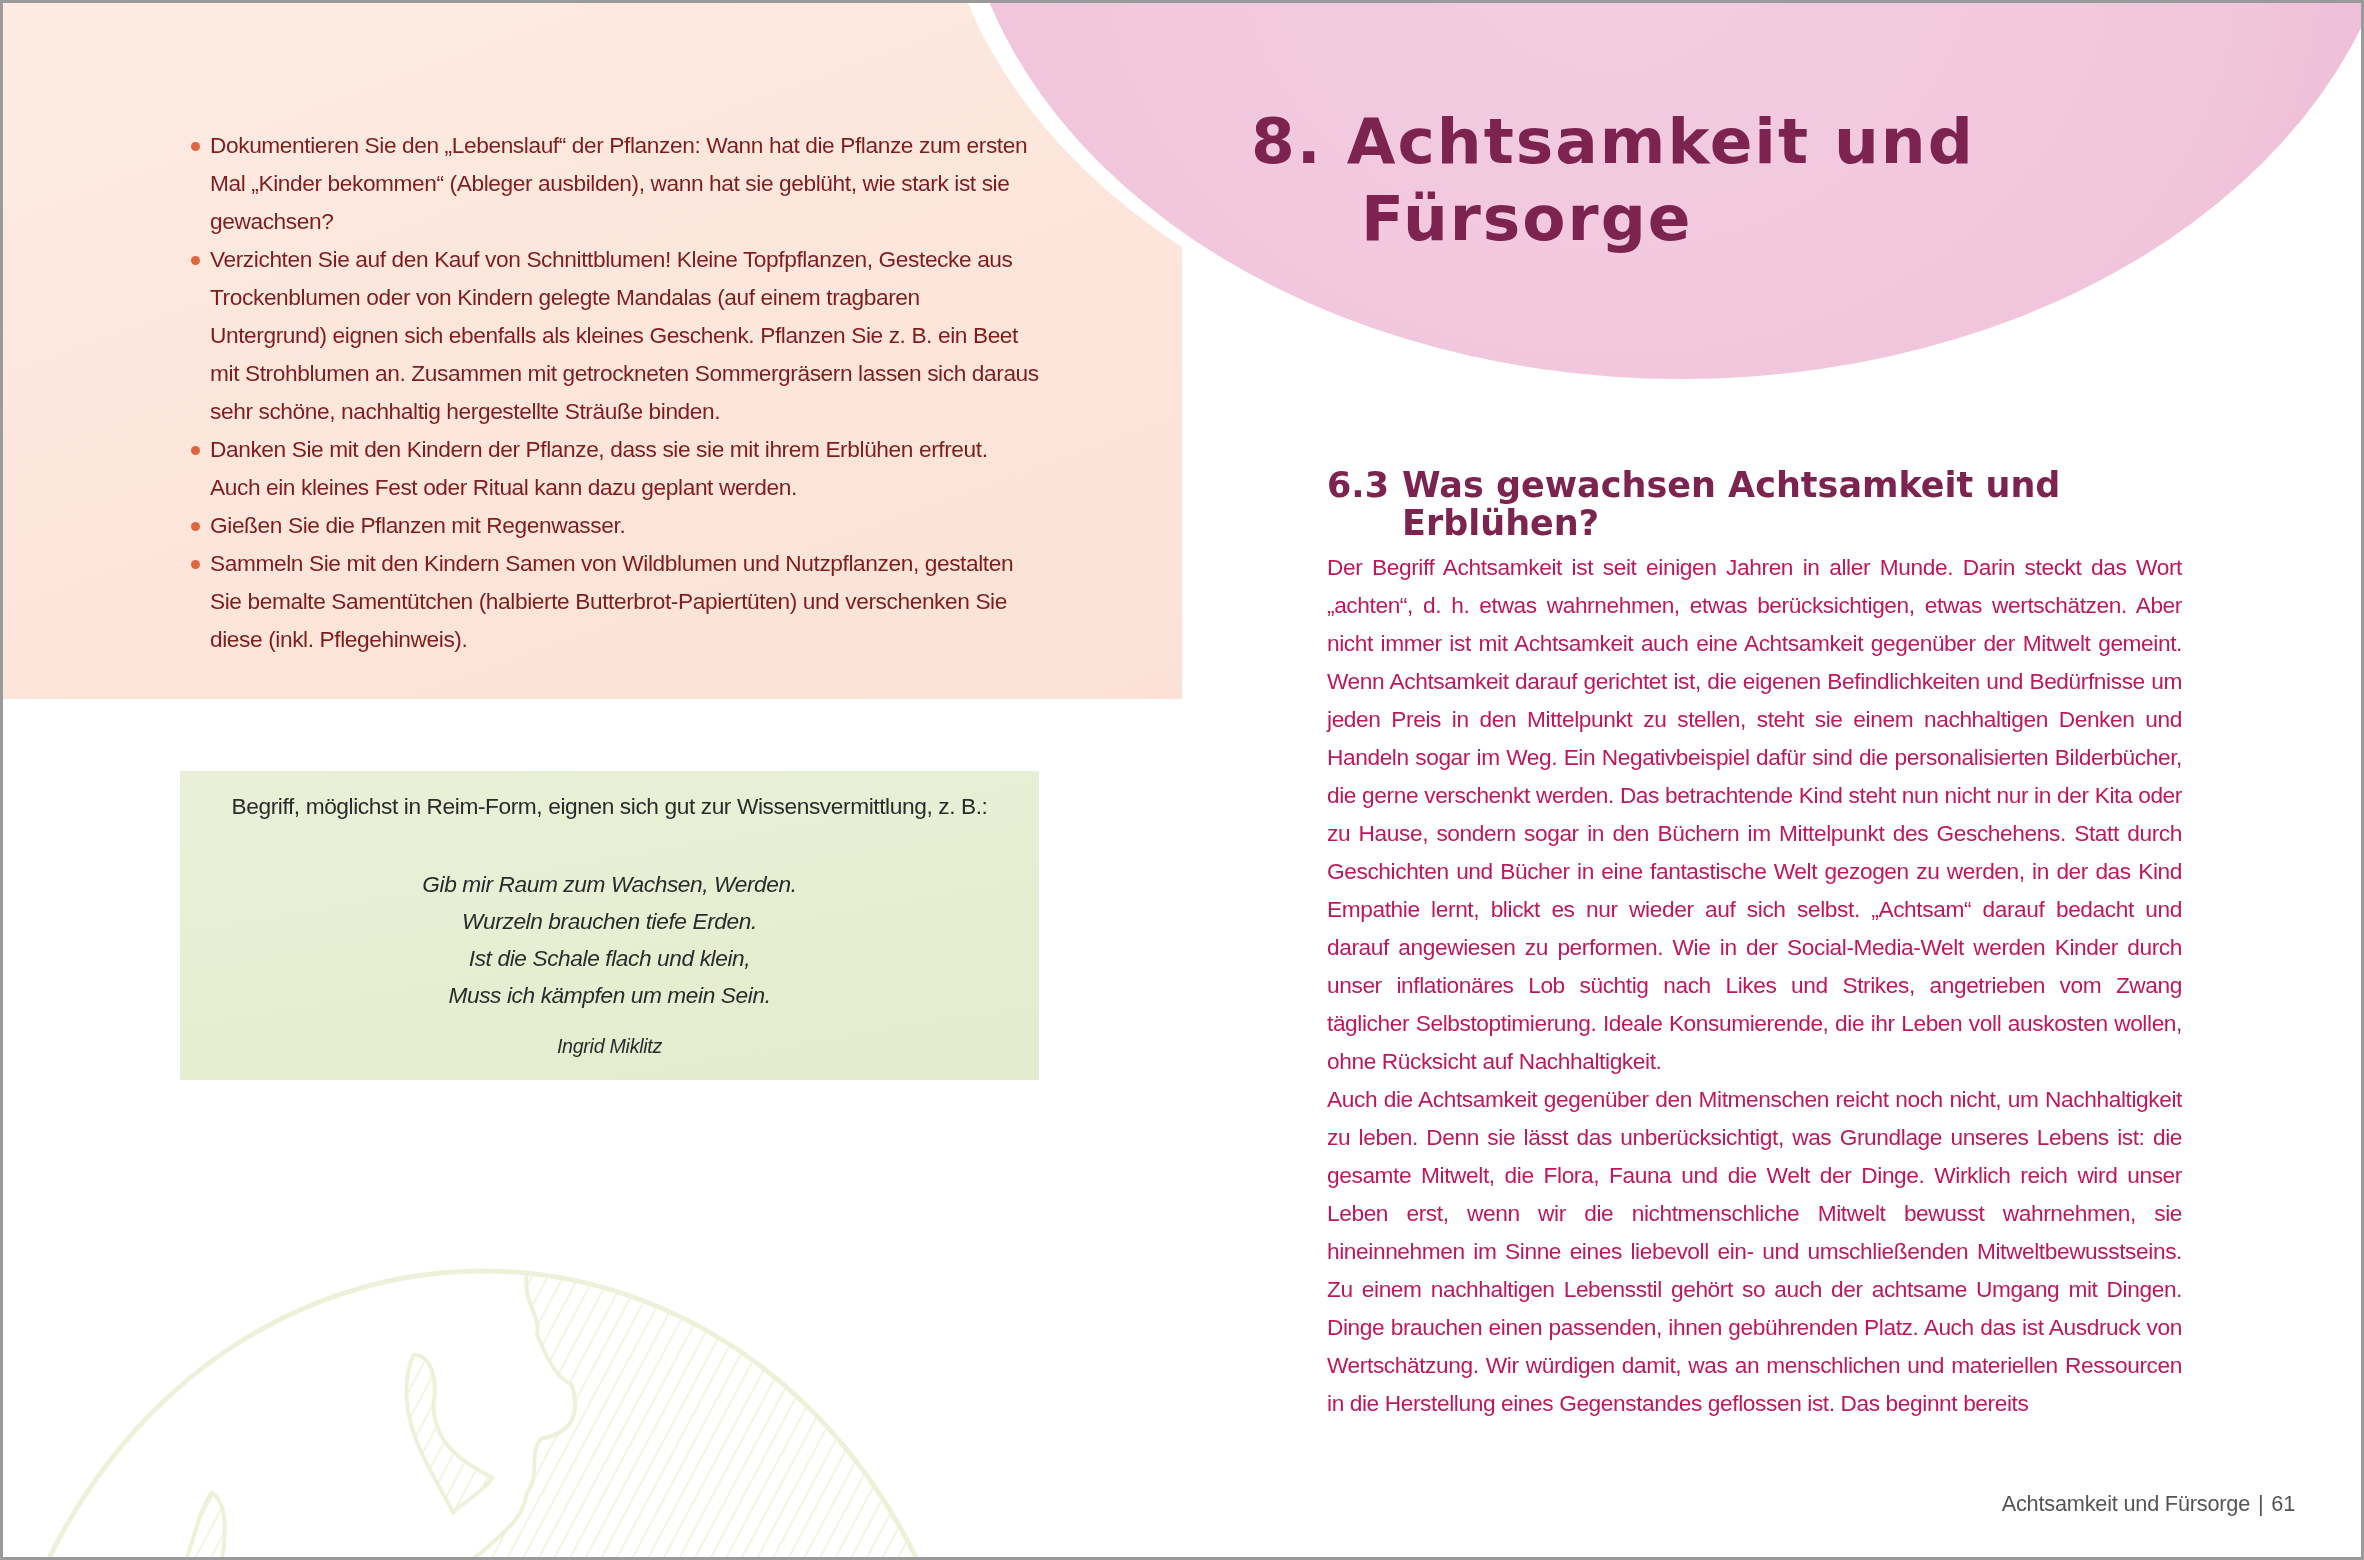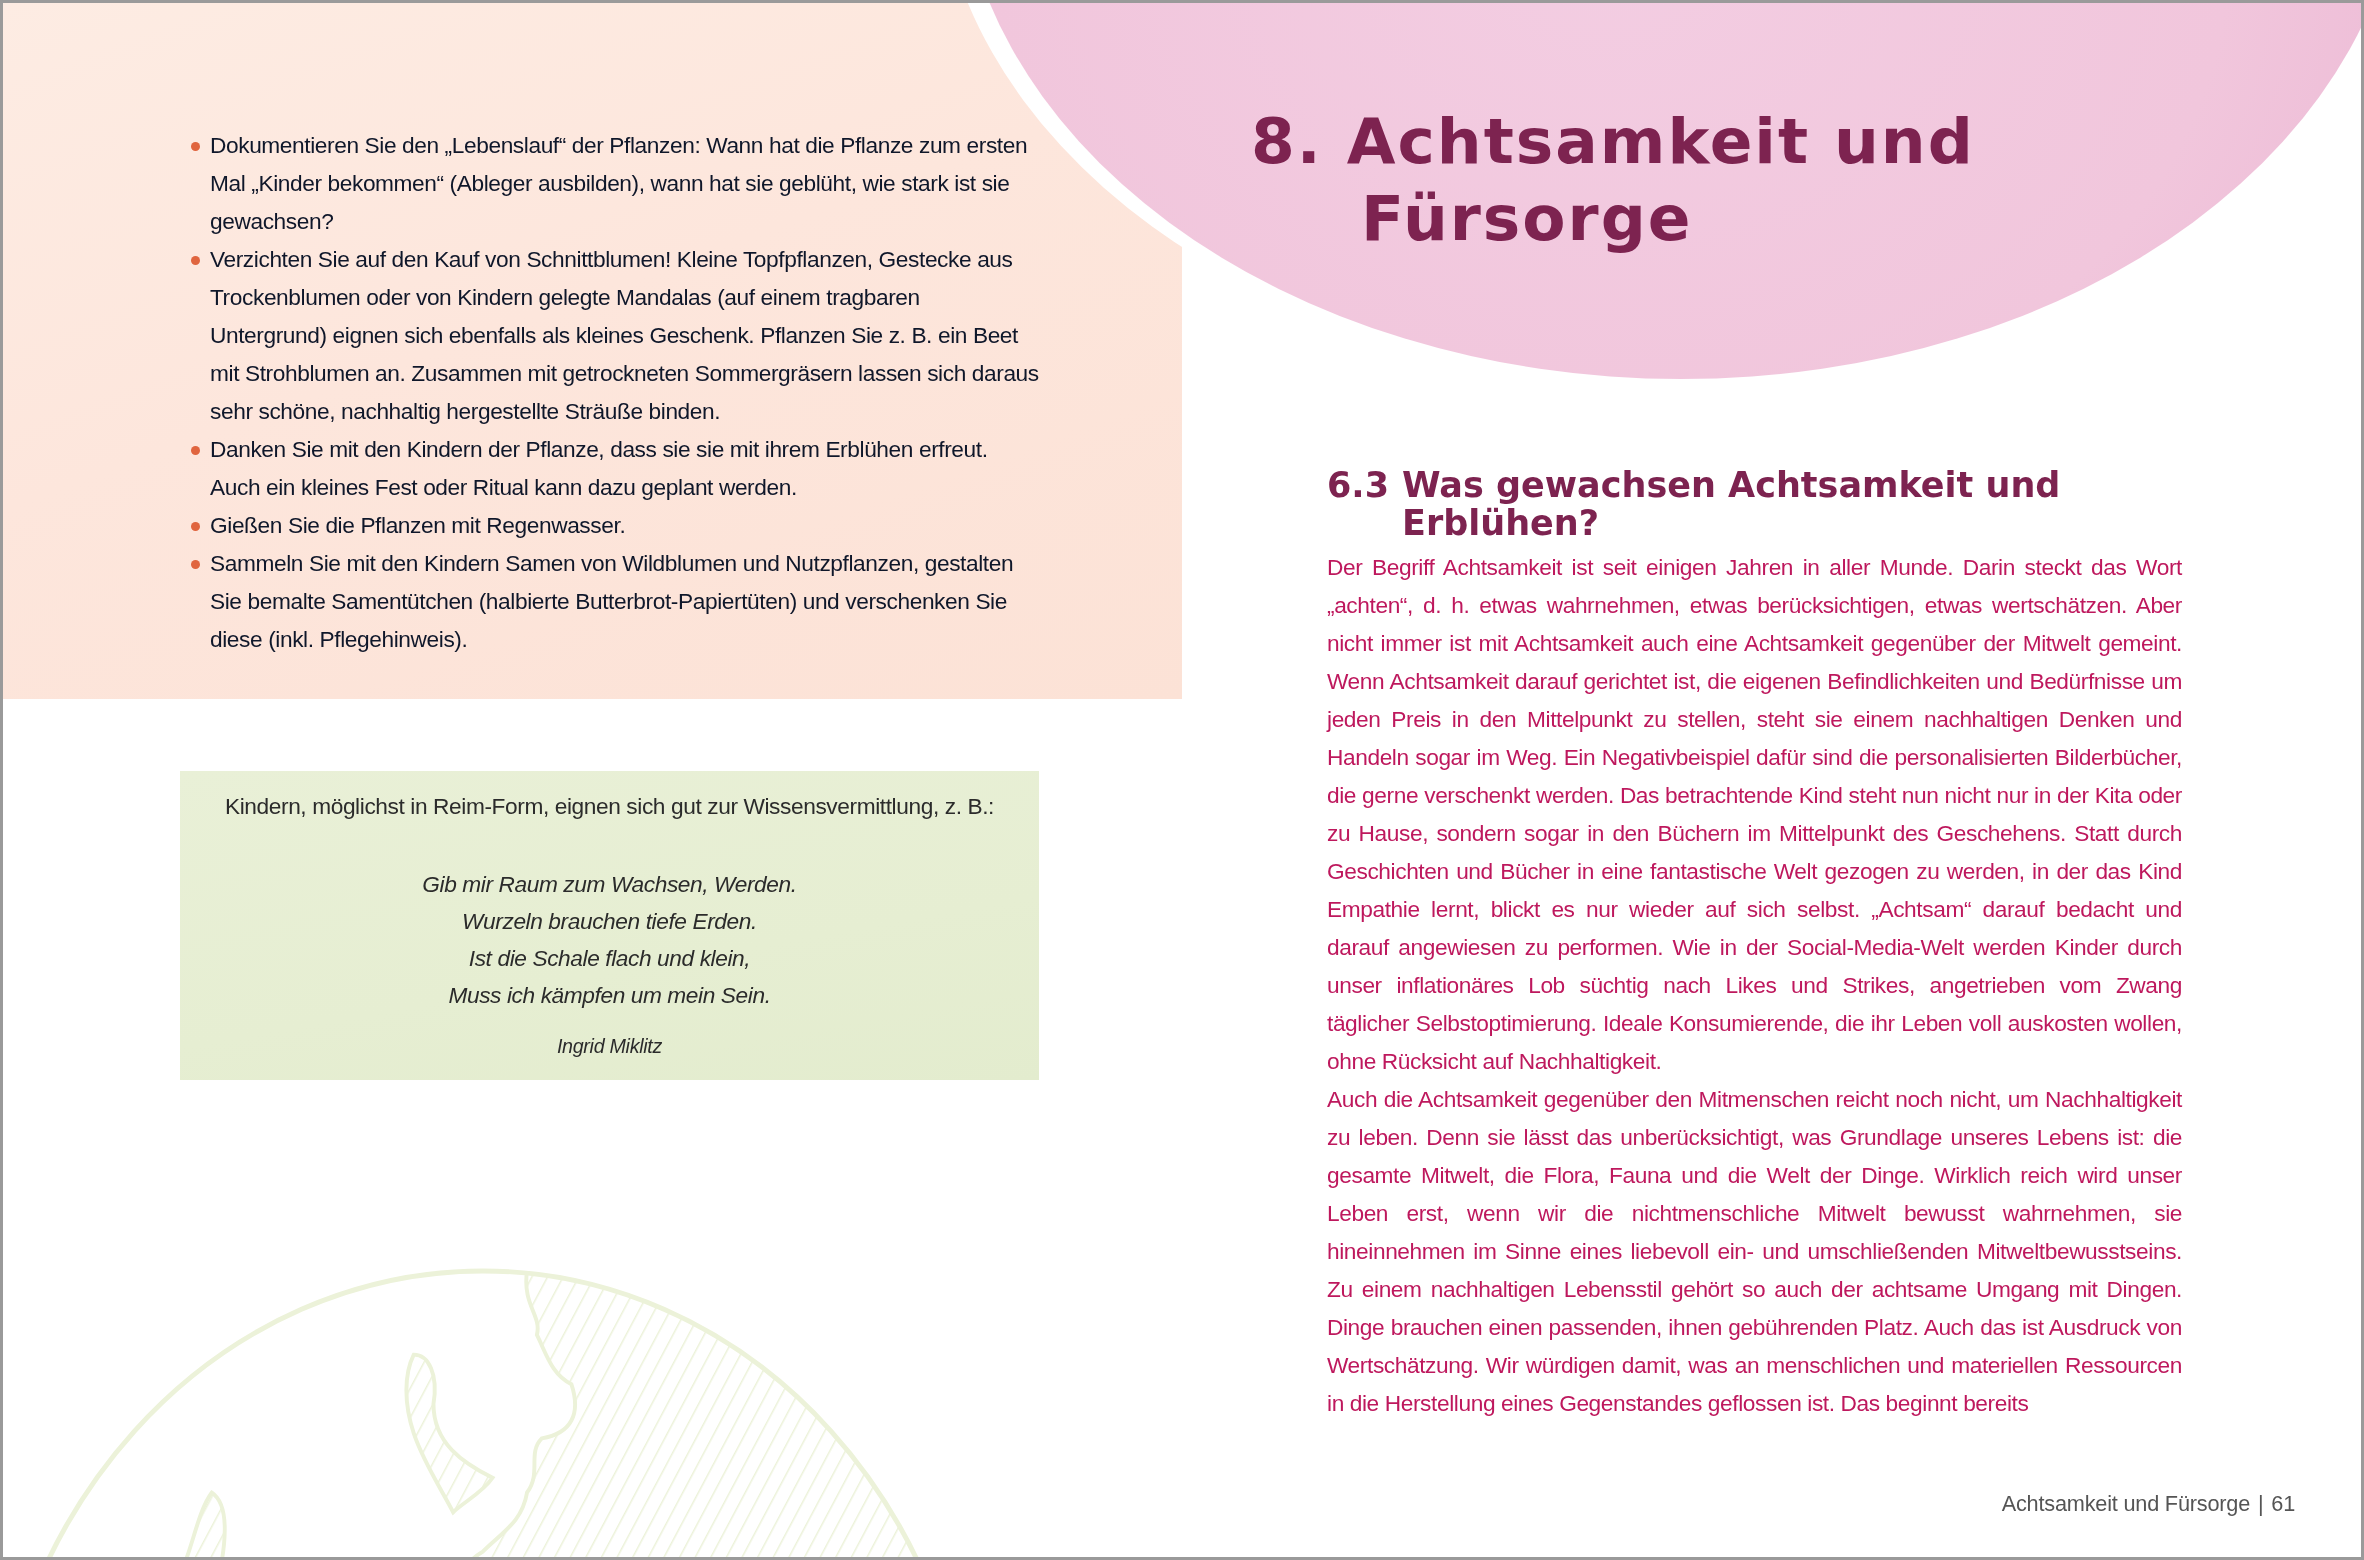--- a/index.html
+++ b/index.html
@@ -4,21 +4,21 @@
 <style>
   html, body { margin:0; padding:0; }
   body { width:2364px; height:1560px; position:relative; overflow:hidden; background:#ffffff; font-family:"Liberation Sans", sans-serif; color:#2a2a2a; }
   .page-border { position:absolute; inset:0; border:3px solid #9a9a9a; border-right-width:3px; box-sizing:border-box; pointer-events:none; z-index:50; }
   .peach { position:absolute; left:0; top:0; width:1182px; height:699px; background:linear-gradient(160deg,#fdece3 0%,#fde6dc 45%,#fce2d6 100%); }
   .blob-gap { position:absolute; left:936px; top:-690px; width:1478px; height:1074px; border-radius:50%; background:#ffffff; }
   .blob { position:absolute; left:957px; top:-690px; width:1448px; height:1069px; border-radius:50%;
     background:radial-gradient(ellipse at 45% 60%, #f3cde2 0%, #f1c6dc 55%, #eab4d2 90%, #e7acce 100%); }
   .chapter-title { position:absolute; left:1251px; top:103px; margin:0; font-family:"DejaVu Sans", sans-serif; font-weight:bold; font-size:63px; line-height:77px; color:#7d2350; letter-spacing:2px; }
   .chapter-title .l2 { display:block; padding-left:110px; }
-  .bullets { position:absolute; left:210px; top:126px; width:829px; margin:0; padding:0; list-style:none; font-size:22.7px; line-height:38px; letter-spacing:-0.4px; color:#0f172a; }
+  .bullets { position:absolute; left:210px; top:126px; width:829px; margin:0; padding:0; list-style:none; font-size:22.7px; line-height:38px; letter-spacing:-0.4px; color:#7f1d1d; }
   .bullets li { position:relative; }
   .bullets li::before { content:""; position:absolute; left:-18.7px; top:15.8px; width:8.9px; height:8.9px; border-radius:50%; background:#e0653f; }
   .poem-box { position:absolute; left:180px; top:771px; width:859px; height:309px; background:linear-gradient(170deg,#e9f0d7 0%,#e6eed2 60%,#e3ecce 100%); text-align:center; font-size:22.7px; color:#2b2b2b; }
   .poem-intro { position:absolute; left:0; right:0; top:21.7px; letter-spacing:-0.4px; }
   .poem-lines { position:absolute; left:0; right:0; top:95px; font-style:italic; line-height:37px; letter-spacing:-0.4px; }
   .poem-line { display:block; }
   .poem-author { position:absolute; left:0; right:0; top:264px; font-style:italic; font-size:19.7px; letter-spacing:-0.3px; }
   .globe { position:absolute; left:-9.9px; top:1266px; width:1015px; height:591px; }
   .section-title { position:absolute; left:1327px; top:466px; margin:0; font-family:"DejaVu Sans", sans-serif; font-weight:bold; font-size:35px; line-height:38px; color:#7d2350; }
   .section-title .num { display:inline-block; width:75px; }
@@ -39,21 +39,21 @@
 
 <ul class="bullets">
   <li>Dokumentieren Sie den „Lebenslauf“ der Pflanzen: Wann hat die Pflanze zum ersten Mal „Kinder bekommen“ (Ableger ausbilden), wann hat sie geblüht, wie stark ist sie gewachsen?</li>
   <li>Verzichten Sie auf den Kauf von Schnittblumen! Kleine Topfpflanzen, Gestecke aus Trockenblumen oder von Kindern gelegte Mandalas (auf einem tragbaren Untergrund) eignen sich ebenfalls als kleines Geschenk. Pflanzen Sie z. B. ein Beet mit Strohblumen an. Zusammen mit getrockneten Sommergräsern lassen sich daraus sehr schöne, nachhaltig hergestellte Sträuße binden.</li>
   <li>Danken Sie mit den Kindern der Pflanze, dass sie sie mit ihrem Erblühen erfreut. Auch ein kleines Fest oder Ritual kann dazu geplant werden.</li>
   <li>Gießen Sie die Pflanzen mit Regenwasser.</li>
   <li>Sammeln Sie mit den Kindern Samen von Wildblumen und Nutzpflanzen, gestalten Sie bemalte Samentütchen (halbierte Butterbrot-Papiertüten) und verschenken Sie diese (inkl. Pflegehinweis).</li>
 </ul>
 
 <div class="poem-box">
-  <div class="poem-intro">Kindern, möglichst in Reim-Form, eignen sich gut zur Wissensvermittlung, z. B.:</div>
+  <div class="poem-intro">Begriff, möglichst in Reim-Form, eignen sich gut zur Wissensvermittlung, z. B.:</div>
   <div class="poem-lines">
     <span class="poem-line">Gib mir Raum zum Wachsen, Werden.</span>
     <span class="poem-line">Wurzeln brauchen tiefe Erden.</span>
     <span class="poem-line">Ist die Schale flach und klein,</span>
     <span class="poem-line">Muss ich kämpfen um mein Sein.</span>
   </div>
   <div class="poem-author">Ingrid Miklitz</div>
 </div>
 
 <svg class="globe" viewBox="0 0 1030 600" xmlns="http://www.w3.org/2000/svg">

